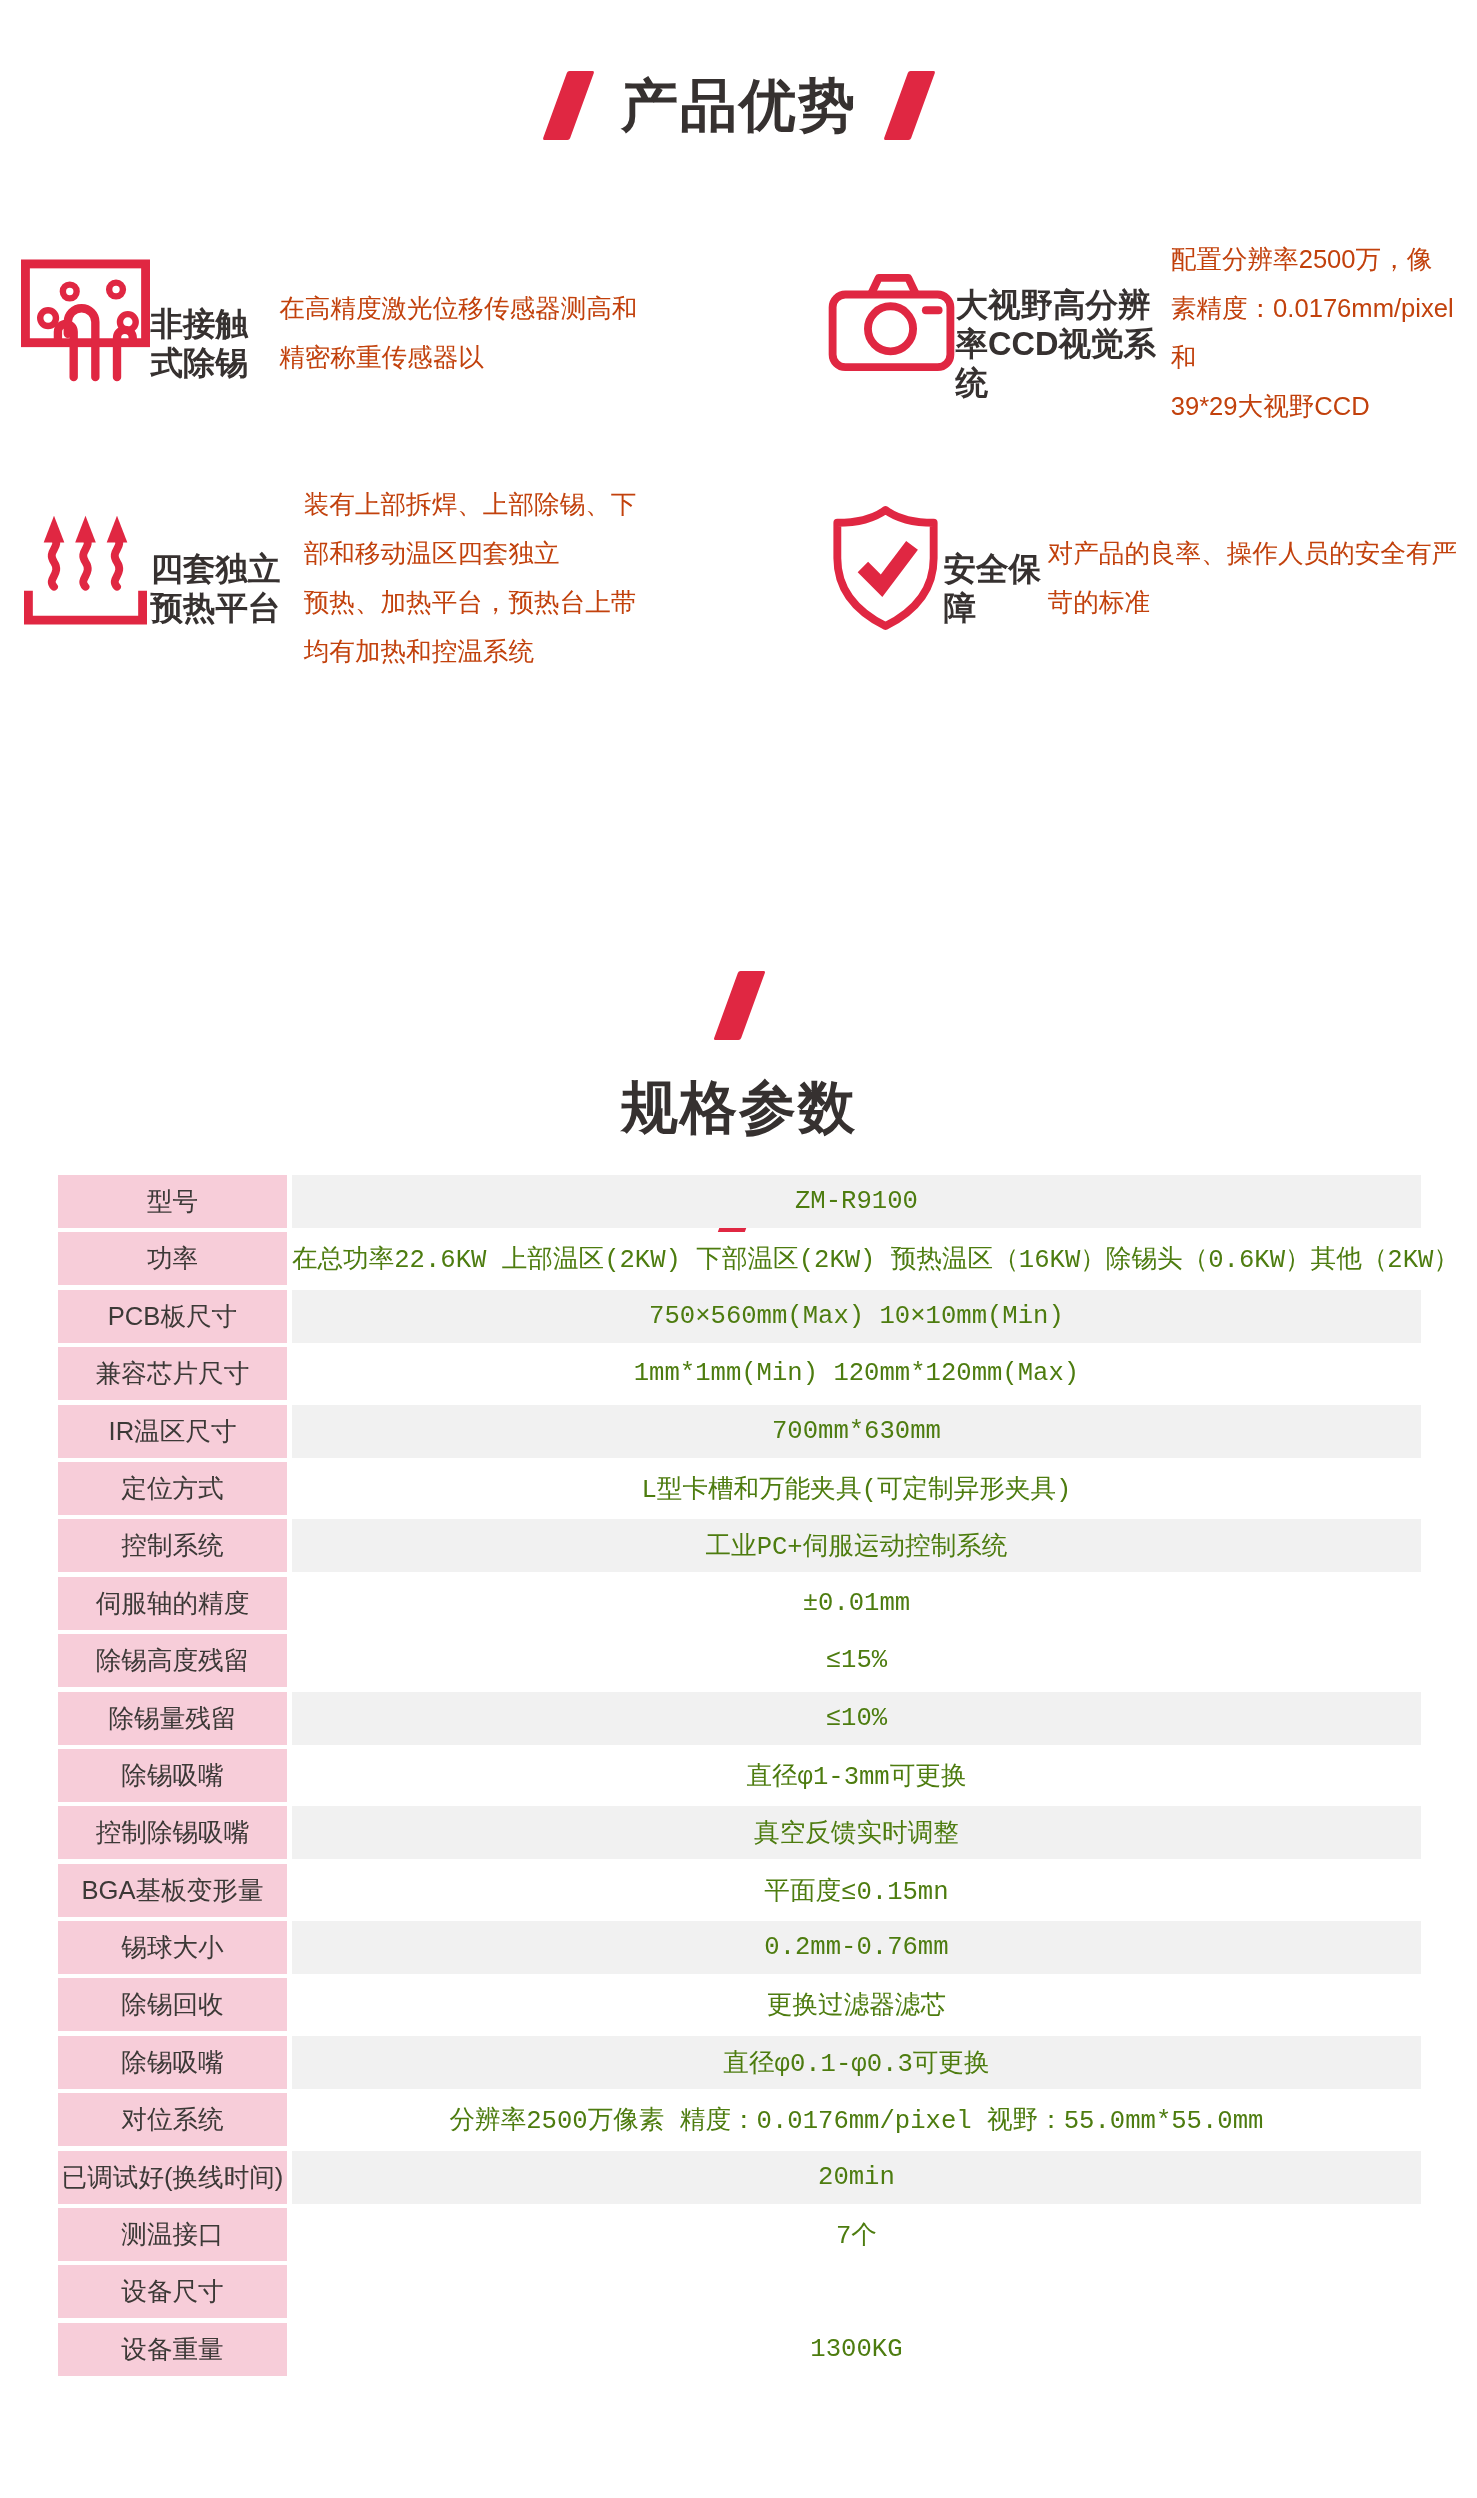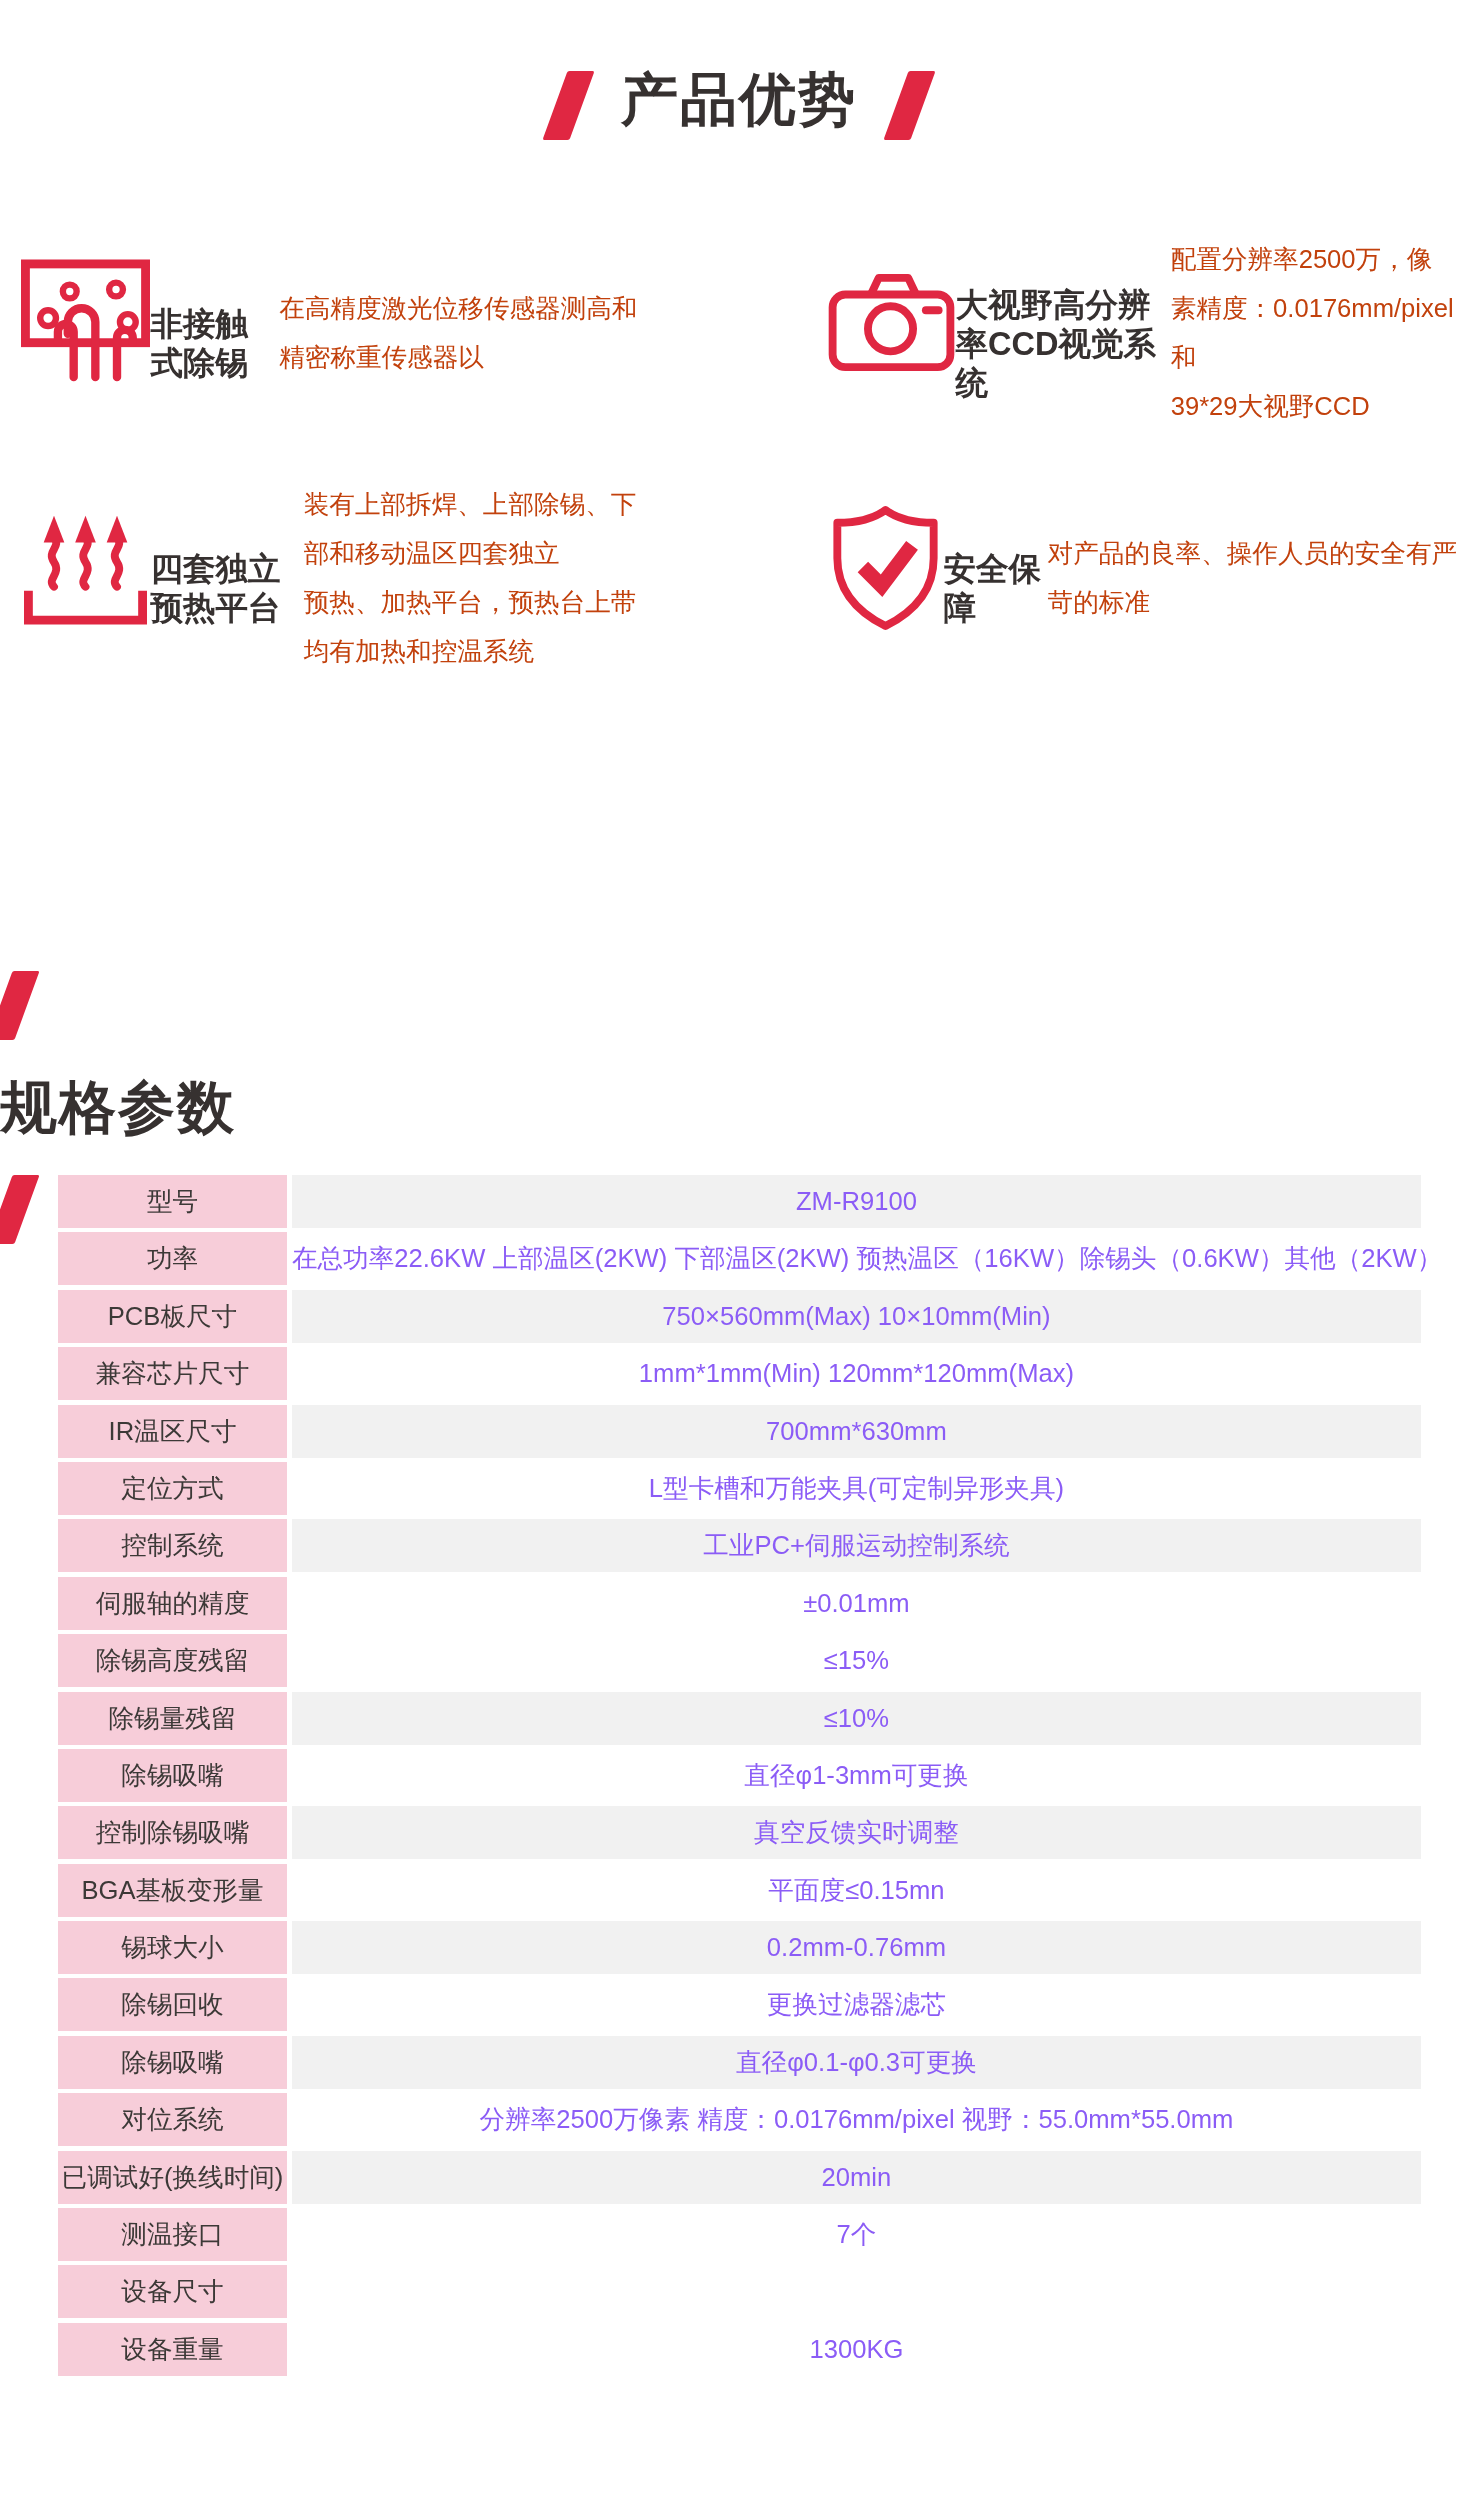--- a/index.html
+++ b/index.html
@@ -13,21 +13,21 @@
     font-family: "Liberation Sans", sans-serif;
   }
 
   
   .section-title {
     position: absolute;
     left: 0;
     width: 100%;
     display: flex;
     justify-content: center;
-    align-items: flex-start;
+    align-items: center;
     gap: 39px;
   }
   .section-title.advantages { top: 71px; }
   .section-title.specs      { top: 971px; flex-direction: column; }
   .slash {
     width: 26.6px;
     height: 69px;
     background: #E02742;
     transform: skewX(-20deg);
     border-radius: 2px;
@@ -98,25 +98,26 @@
     color: #3C3937;
     font-size: 25.6px;
     display: flex;
     align-items: center;
     justify-content: center;
     white-space: nowrap;
   }
   .spec-value {
     flex: 1;
     font-size: 25.6px;
-    color: #8b5cf6;
+    color: #4d7c0f;
     display: flex;
     align-items: center;
     justify-content: center;
     white-space: nowrap;
+    font-family: Liberation Mono, monospace;
   }
   .spec-row.even .spec-value { background: #F1F1F1; }
   .spec-row.odd  .spec-value { background: #FFFFFF; }
 
   svg { display: block; }
 </style>
 </head>
 <body>
 
 <div class="page">

